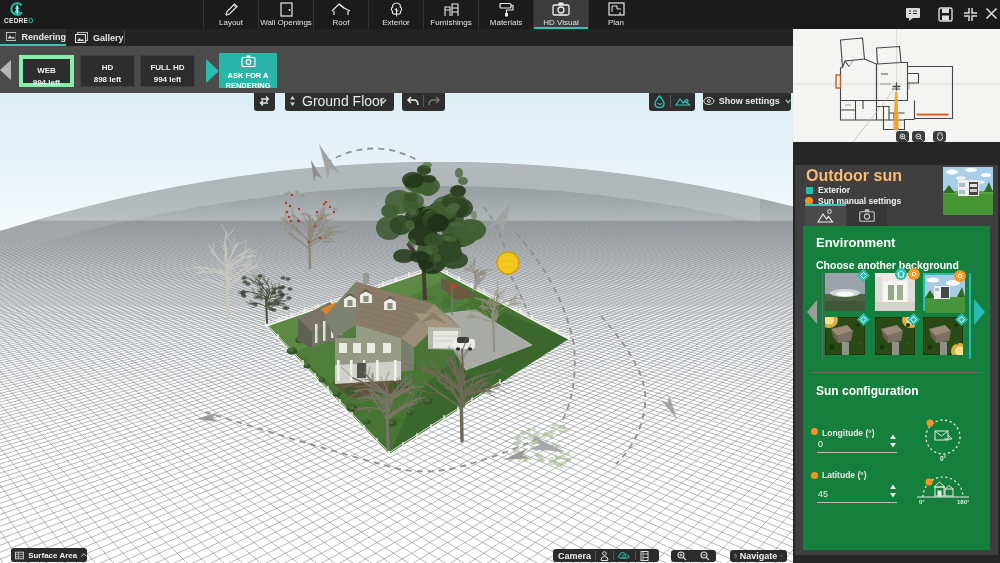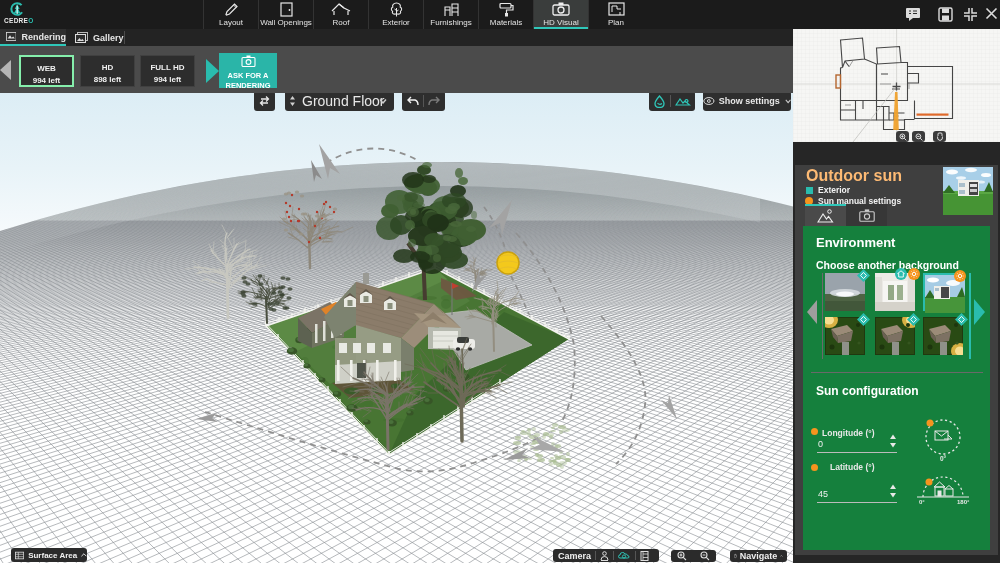--- a/index.html
+++ b/index.html
@@ -18,21 +18,21 @@
 .mitem.active:after{content:"";position:absolute;left:0;right:0;bottom:0;height:2px;background:#2fc7b9}
 .ticon{position:absolute;top:7px}
 
 #tabrow{position:absolute;left:0;top:29px;width:793px;height:17px;background:#232323}
 .tab{position:absolute;top:0;height:17px;display:flex;align-items:center;gap:5px;color:#e6e6e6;font-size:9px;font-weight:bold}
 .tab.on{background:#2f2f2f;border-bottom:2px solid #2fc7b9}
 
 #rendrow{position:absolute;left:0;top:46px;width:793px;height:47px;background:#4b4b4b}
 #rendrow .larrow{position:absolute;left:0;top:60px;width:0;height:0;border-top:10px solid transparent;border-bottom:10px solid transparent;border-right:11px solid #b5b5b5;top:14px}
 .rbtn{position:absolute;top:9px;width:55px;height:32px;background:#2d2d2d;border:1px solid #404040;color:#f0f0f0;font-size:8px;font-weight:bold;text-align:center;padding-top:6px;line-height:1.5}
-.rbtn.sel{border:2px solid #86efac}
+.rbtn.sel{border:4px solid #86efac}
 #rendrow .tarrow{position:absolute;left:206px;top:13px;width:0;height:0;border-top:12px solid transparent;border-bottom:12px solid transparent;border-left:13px solid #2abcae}
 #askbtn{position:absolute;left:219px;top:7px;width:58px;height:35px;background:#2ab5a8;color:#fff;font-size:7.5px;font-weight:bold;text-align:center;line-height:1.4}
 
 #canvas{position:absolute;left:0;top:93px;width:793px;height:470px;overflow:hidden;background:#fff}
 #scene{position:absolute;left:0;top:0;width:793px;height:470px}
 
 .fbtn{position:absolute;top:-2px;background:#2e2e2e;border-radius:3px;display:flex;align-items:center;justify-content:center;color:#e8e8e8}
 .bbar{position:absolute;background:#2b2b2b;border-radius:3px;color:#f0f0f0;font-size:9.5px;font-weight:bold;display:flex;align-items:center}
 .vdiv{width:1px;height:12px;background:#555;margin:0 5px}
 
@@ -1568,21 +1568,21 @@
 <g id="dial1"></g>
 <svg width="46" height="52" viewBox="0 0 46 52" style="position:absolute;left:117px;top:185px">
  <circle cx="23" cy="26" r="17" fill="none" stroke="#e8e8e8" stroke-width="1.3" stroke-dasharray="2.2 2.6"></circle>
  <circle cx="10" cy="12" r="3.5" fill="#f5941e"></circle>
  <g stroke="#e8e8e8" stroke-width="1" fill="none">
                 <rect x="15" y="20" width="13" height="9"></rect>
                 <path d="M15 20 L21.5 25 L28 20 M28 24 L32 28 L24 28"></path>
               </g>
  <text x="20" y="50" fill="#e8e8e8" font-size="6.5" font-weight="bold">0°</text>
 </svg>
-<div style="position:absolute;left:8px;top:236px;display:flex;align-items:center;gap:12px">
+<div style="position:absolute;left:8px;top:244px;display:flex;align-items:center;gap:4px">
  <span class="dot" style="width:7px;height:7px"></span>
               <span style="color:#e8e8e8;font-size:8.5px;font-weight:bold">Latitude (°)</span>
             </div>
 <div style="position:absolute;left:15px;top:263px;color:#f0f0f0;font-size:9px">45</div>
 <div style="position:absolute;left:14px;top:276px;width:80px;border-top:1px solid #bbb"></div>
 <svg width="8" height="14" viewBox="0 0 8 14" style="position:absolute;left:86px;top:258px">
               <path d="M4 0.5 L7 5 L1 5 Z" fill="#e8e8e8"></path>
               <path d="M4 13.5 L1 9 L7 9 Z" fill="#e8e8e8"></path>
             </svg>
 <svg width="56" height="36" viewBox="0 0 56 36" style="position:absolute;left:112px;top:243px">

